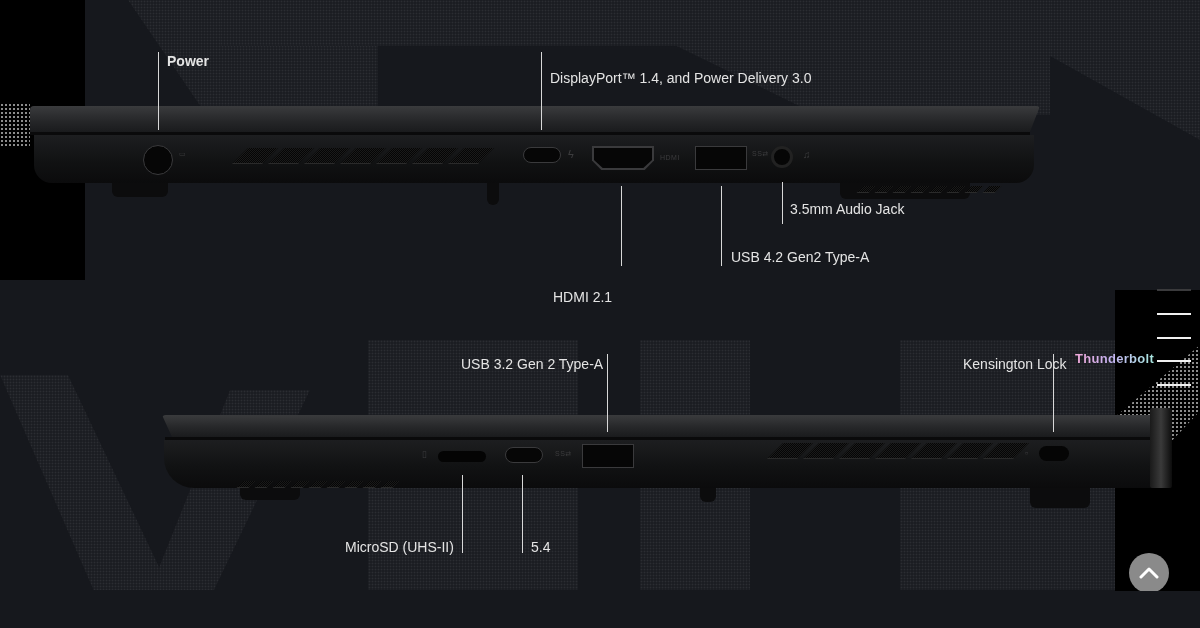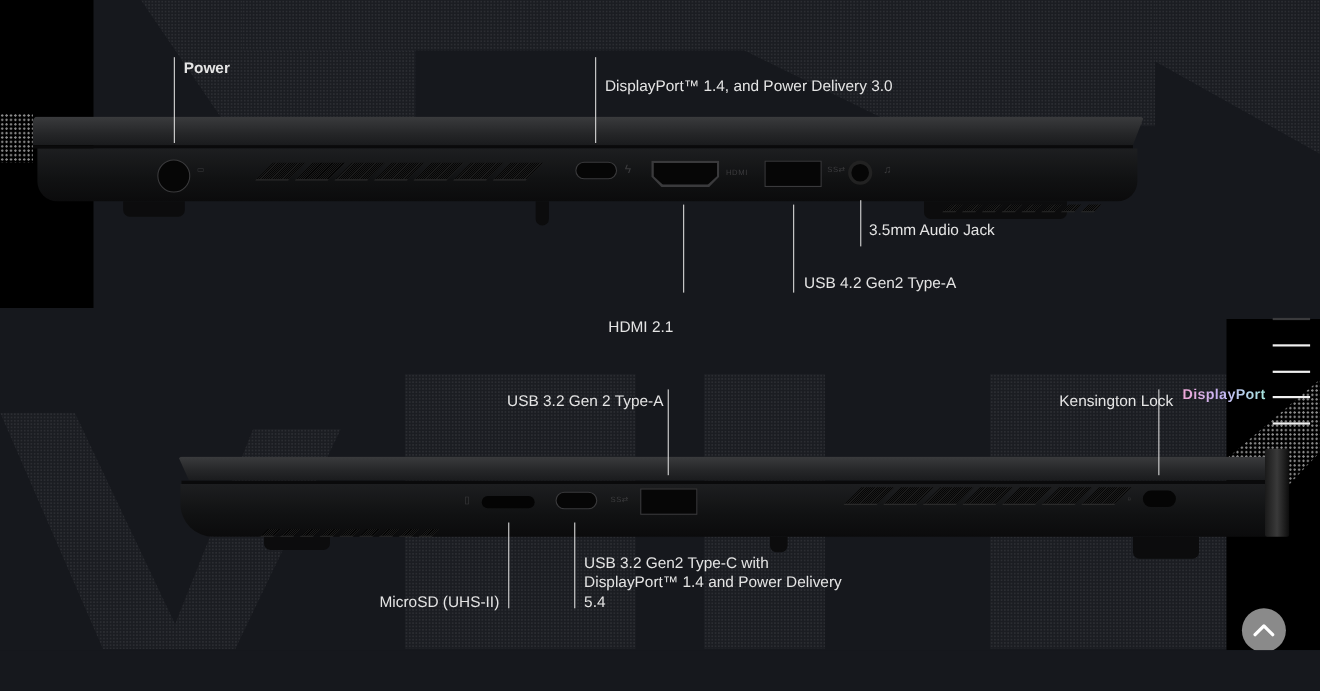--- a/index.html
+++ b/index.html
@@ -173,28 +173,26 @@
   <div class="leader" style="left:607px;top:354px;height:78px;"></div>
   <div class="label" style="left:461px;top:355px;">USB 3.2 Gen 2 Type-A</div>
 
   <div class="leader" style="left:1053px;top:354px;height:78px;"></div>
   <div class="label" style="left:939px;top:355px;margin-left:24px;">Kensington Lock</div>
 
   <div class="leader" style="left:462px;top:475px;height:78px;"></div>
   <div class="label" style="left:345px;top:538px;">MicroSD (UHS-II)</div>
 
   <div class="leader" style="left:522px;top:475px;height:78px;"></div>
-  <div class="label" style="left:531px;top:502px;">USB 3.2 Gen2 Type-C with</div>
-  <div class="label" style="left:531px;top:520px;">DisplayPort™ 1.4 and Power Delivery</div>
   <div class="label" style="left:531px;top:538px;">5.4</div>
 
   <div class="nav-line dim" style="top:289px;"></div>
   <div class="nav-line" style="top:313px;"></div>
   <div class="nav-line" style="top:337px;"></div>
-  <div class="nav-active">DisplayPort</div>
+  <div class="nav-active">Thunderbolt</div>
   <div class="nav-line" style="top:360px;"></div>
   <div class="nav-line" style="top:384px;"></div>
 
   <div class="scroll-top">
     <svg width="20" height="12" viewBox="0 0 20 12">
       <polyline points="2,10 10,2 18,10" fill="none" stroke="#ffffff" stroke-width="3" stroke-linecap="round" stroke-linejoin="round"></polyline>
     </svg>
   </div>
 
   <div class="bottom-band"></div>

